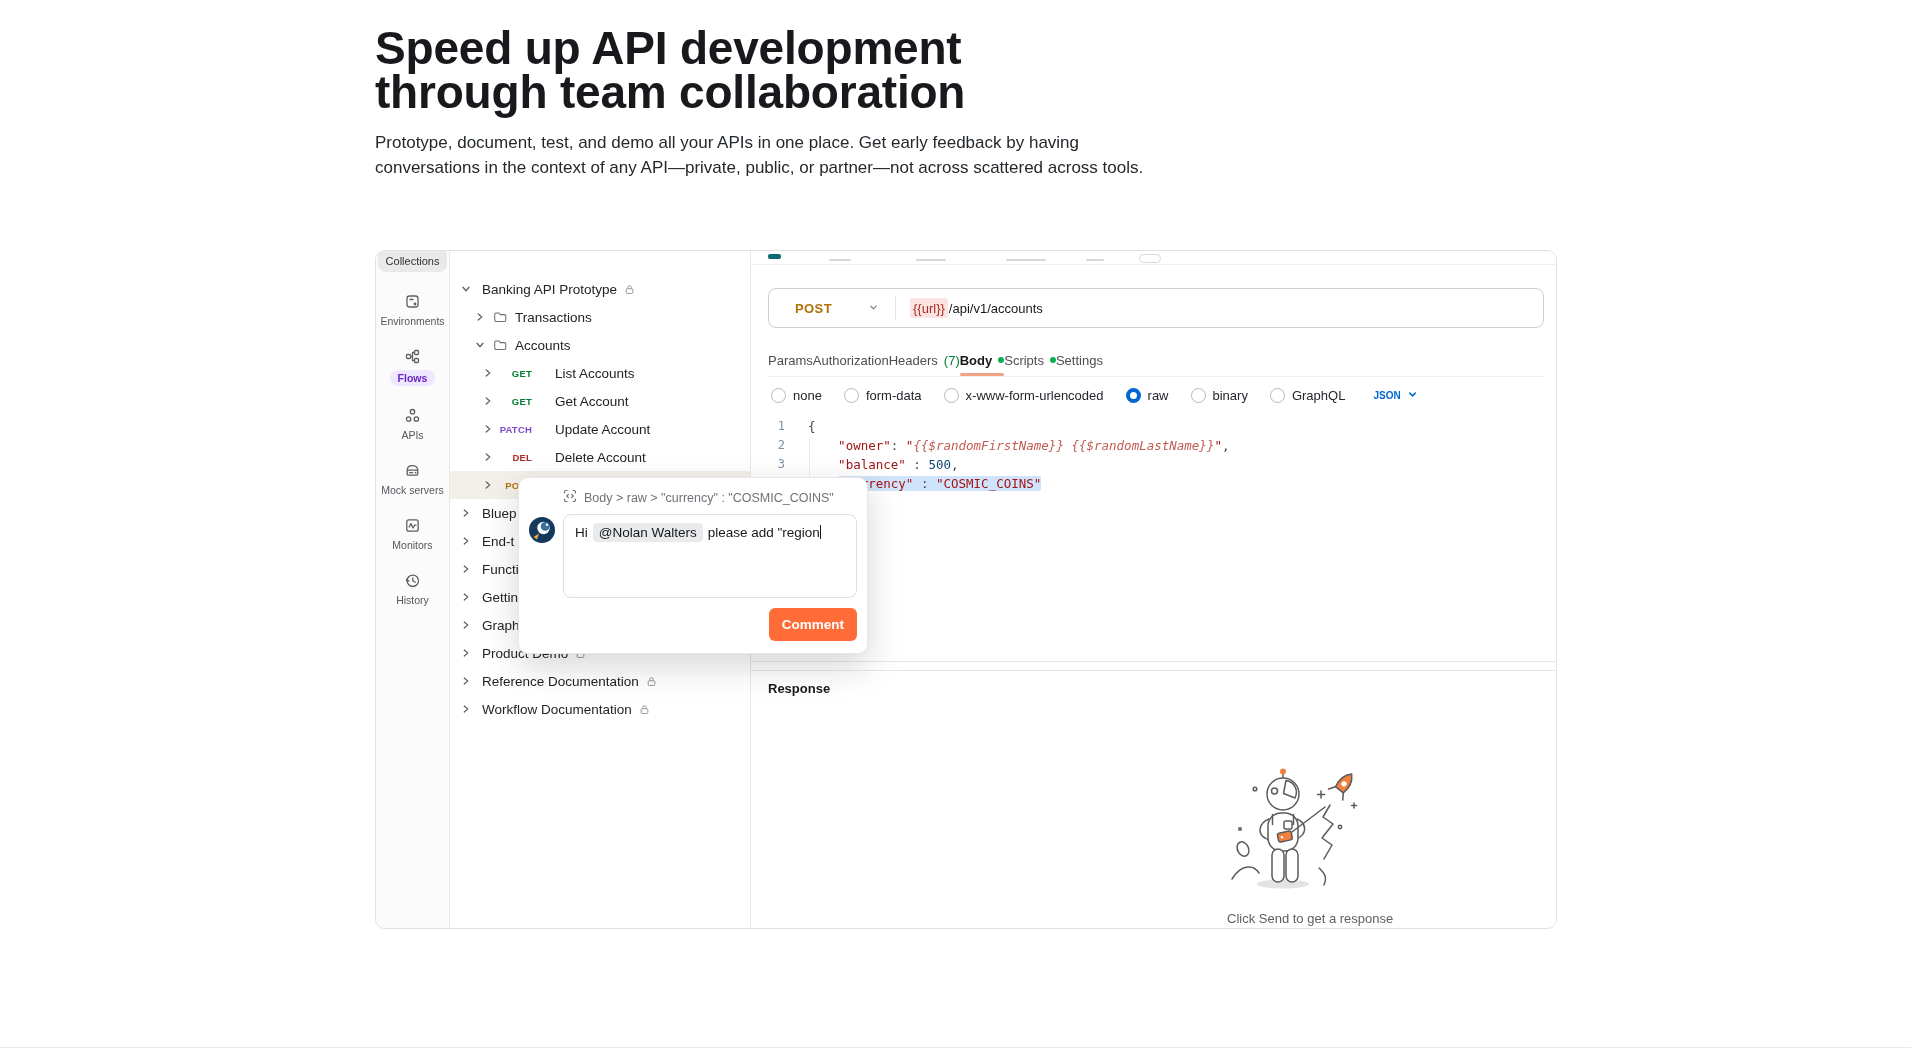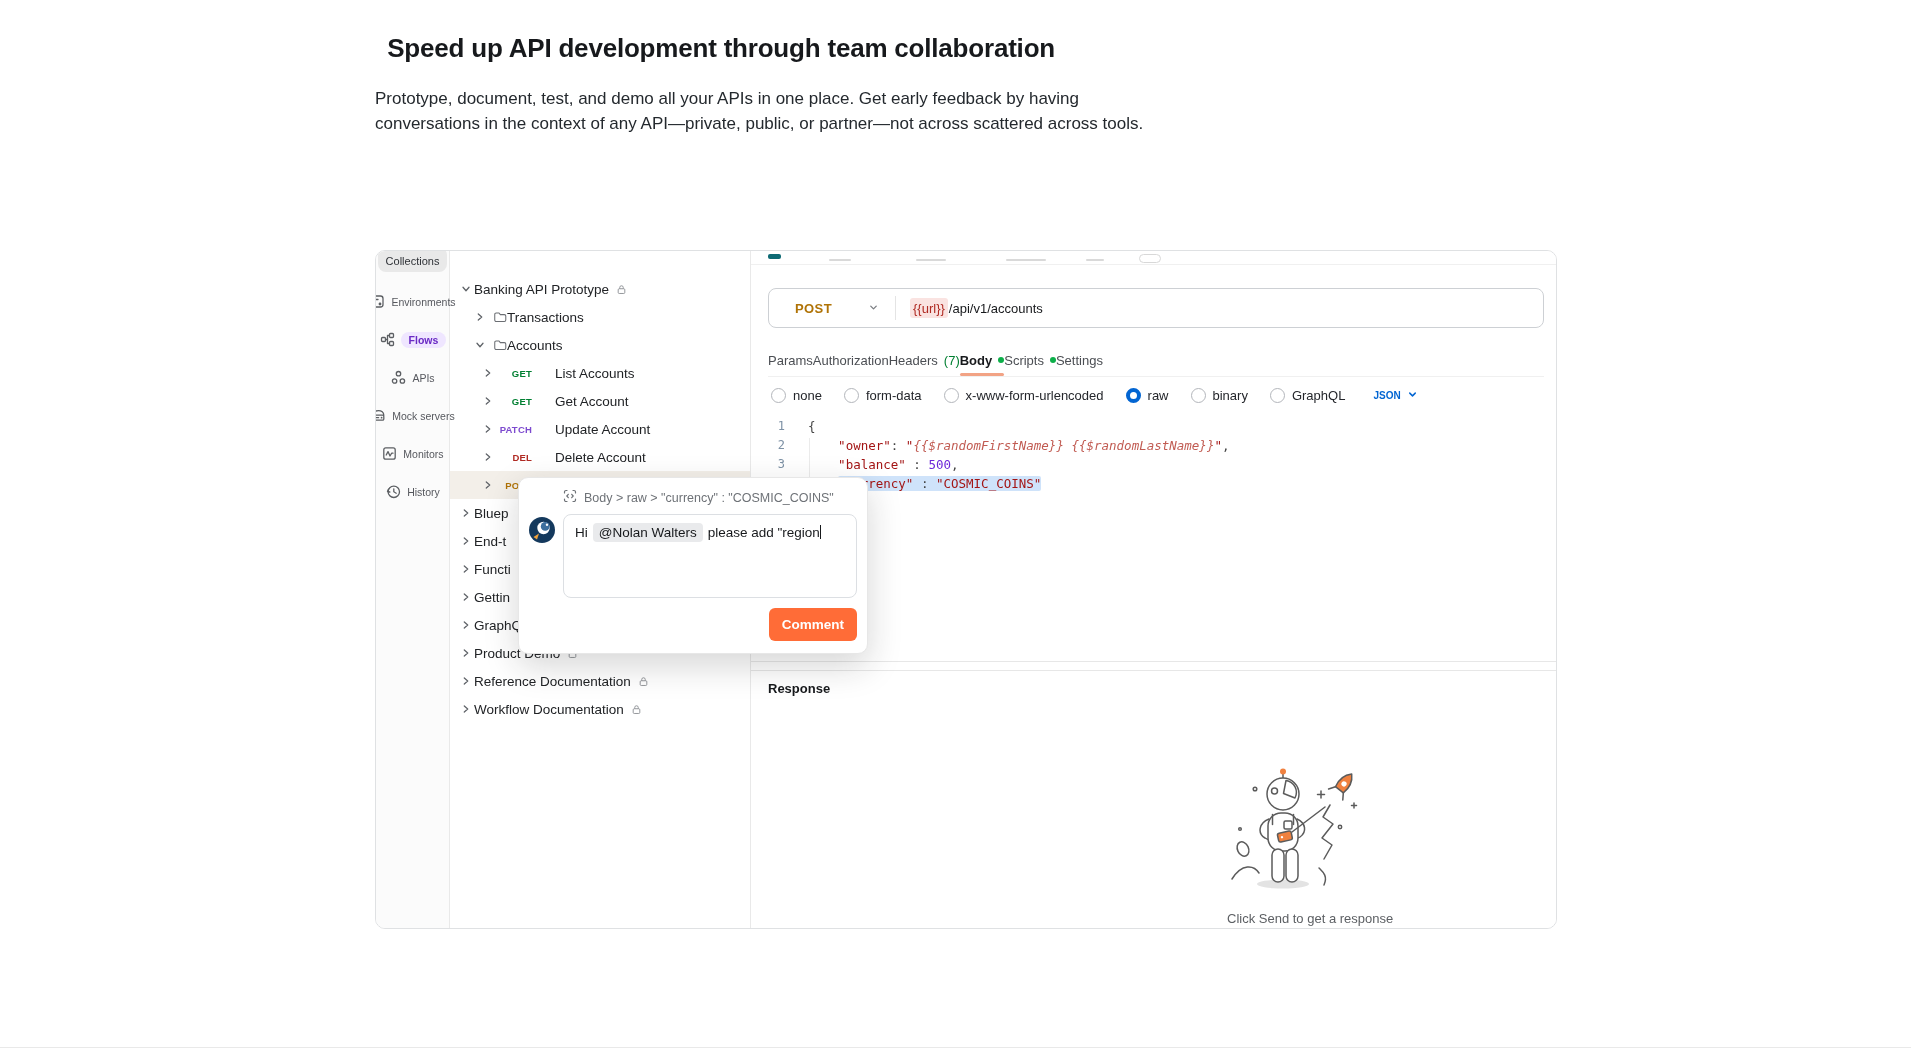--- a/index.html
+++ b/index.html
@@ -2,43 +2,43 @@
 <html><head>
 <meta charset="utf-8">
 <style>
   html,body{margin:0;padding:0;}
   body{
     width:1911px;height:1054px;position:relative;overflow:hidden;
     background:#ffffff;font-family:"Liberation Sans",sans-serif;color:#17191c;
   }
   
   .hero{position:absolute;left:375px;top:26px;}
-  .hero h1{margin:0;font-size:26px;line-height:44px;font-weight:700;color:#17191c;max-width:680px;letter-spacing:-0.2px;text-align:right;}
+  .hero h1{margin:0;font-size:46px;line-height:44px;font-weight:700;color:#17191c;max-width:680px;letter-spacing:-0.2px;}
   .hero p{margin:16px 0 0;font-size:17px;line-height:25px;color:#24292e;max-width:770px;}
 
   
   .app-card{position:absolute;left:375px;top:250px;width:1182px;height:679px;
     border:1px solid #dfe1e3;border-radius:10px;background:#fff;display:flex;overflow:hidden;box-sizing:border-box;}
 
   
   .rail{width:73px;flex:none;background:#fbfbfb;border-right:1px solid #e9e9e9;display:flex;flex-direction:column;align-items:center;}
   .rail-tab{margin-top:-4px;background:#e9e9e9;border-radius:8px;padding:8px 8px 5px;font-size:11px;color:#2f3237;}
-  .rail-item{margin-top:21px;display:flex;flex-direction:row;align-items:center;gap:5px;}
+  .rail-item{margin-top:21px;display:flex;flex-direction:column;align-items:center;gap:5px;}
   .rail-item:first-of-type{margin-top:22px;}
   .rail-item svg{display:block;}
   .rail-label{font-size:10.5px;color:#56585e;white-space:nowrap;}
   .rail-label.active{background:#efe6ff;color:#6929c4;padding:2px 8px;border-radius:9px;font-weight:700;}
 
   
   .tree{width:301px;flex:none;border-right:1px solid #e9e9e9;padding-top:24px;box-sizing:border-box;font-size:13.5px;color:#212326;}
   .tree-row{height:28px;display:flex;align-items:center;box-sizing:border-box;}
   .tree-row.selected{background:#f3efe9;}
   .chev{width:16px;flex:none;display:flex;justify-content:center;align-items:center;}
   .f-icon{margin-left:5px;display:flex;align-items:center;}
-  .t-label{margin-left:0;white-space:nowrap;}
+  .t-label{margin-left:8px;white-space:nowrap;}
   .badge{width:36px;flex:none;text-align:right;margin-right:23px;font-size:9.5px;font-weight:700;letter-spacing:.2px;}
   .badge + .t-label{margin-left:0;}
   .m-GET{color:#007f31;}.m-POST{color:#b07306;}.m-PATCH{color:#7d4acf;}.m-DEL{color:#b02a23;}
   .lock{margin-left:7px;display:flex;align-items:center;}
 
   
   .panel{flex:1;position:relative;background:#fff;}
   .cut-strip{position:absolute;left:0;right:0;top:0;height:13px;border-bottom:1px solid #f0f0f0;}
   .frag{position:absolute;background:#d9d9d9;border-radius:2px;}
   .frag.teal{background:#0e6a74;}
@@ -66,21 +66,21 @@
   .radio{width:15px;height:15px;border-radius:50%;border:1.5px solid #b3b6bb;box-sizing:border-box;background:#fff;}
   .radio.on{border:4.5px solid #0265d2;}
   .language{margin-left:28px;display:flex;align-items:center;gap:6px;color:#0265d2;font-weight:700;font-size:10px;}
 
   .editor{position:absolute;left:0;right:12px;top:166px;font-family:"DejaVu Sans Mono",monospace;font-size:12.5px;line-height:19px;color:#3d3d3d;}
   .code-line{display:flex;height:19px;align-items:center;}
   .ln{width:34px;flex:none;text-align:right;color:#7d91a5;font-size:12px;}
   .content{margin-left:23px;white-space:pre;}
   .indent-guide{position:absolute;left:58px;top:21px;width:1px;height:55px;background:#ebebeb;}
   .tk-key{color:#a31515;}.tk-str{color:#a31515;}.tk-var{color:#c15b52;font-style:italic;}
-  .tk-num{color:#6d28d9;}.tk-p{color:#444;}
+  .tk-num{color:#0c4a6e;}.tk-p{color:#444;}
   .hl{background:#cfe3fa;border-radius:2px;}
 
   .splitter{position:absolute;left:0;right:0;top:410px;height:8px;border-top:1px solid #e7e7e7;border-bottom:1px solid #e7e7e7;background:#fff;}
 
   .response{position:absolute;left:0;right:0;top:420px;bottom:0;}
   .response-title{position:absolute;left:17px;top:10px;font-size:13px;font-weight:700;color:#17191c;}
   .empty-state{position:absolute;left:476px;top:96px;width:152px;text-align:center;}
   .empty-caption{margin-top:12px;font-size:13px;color:#5c5f63;white-space:nowrap;}
 
   

